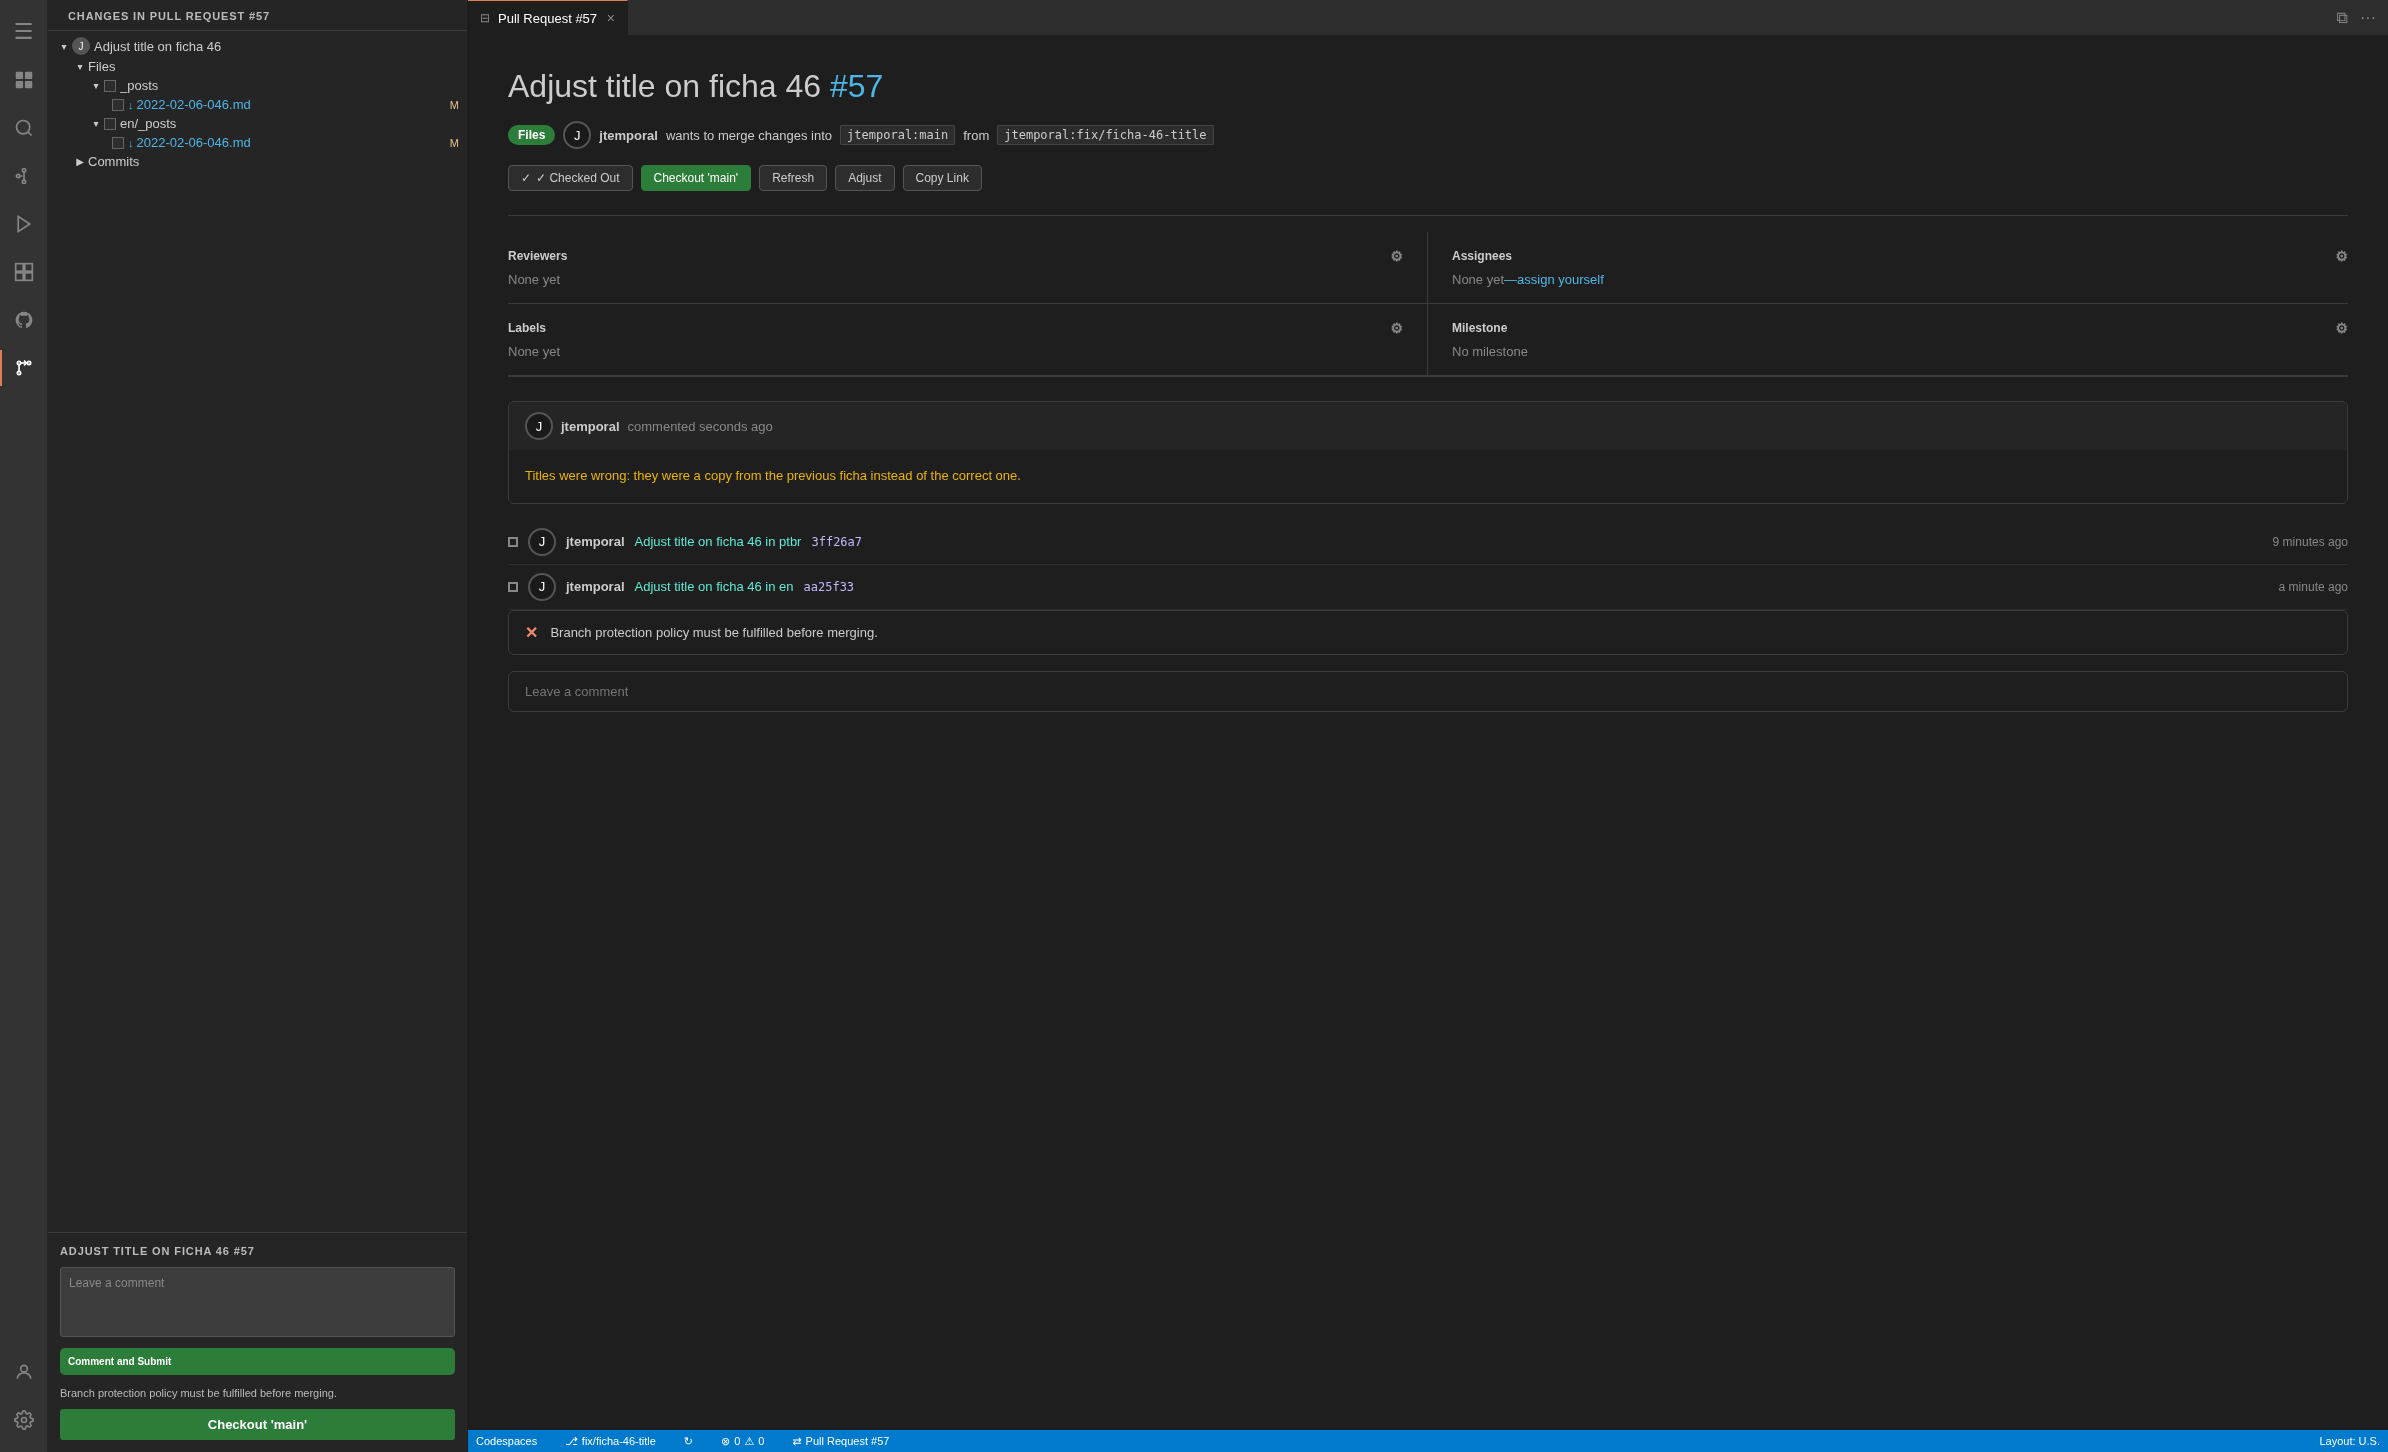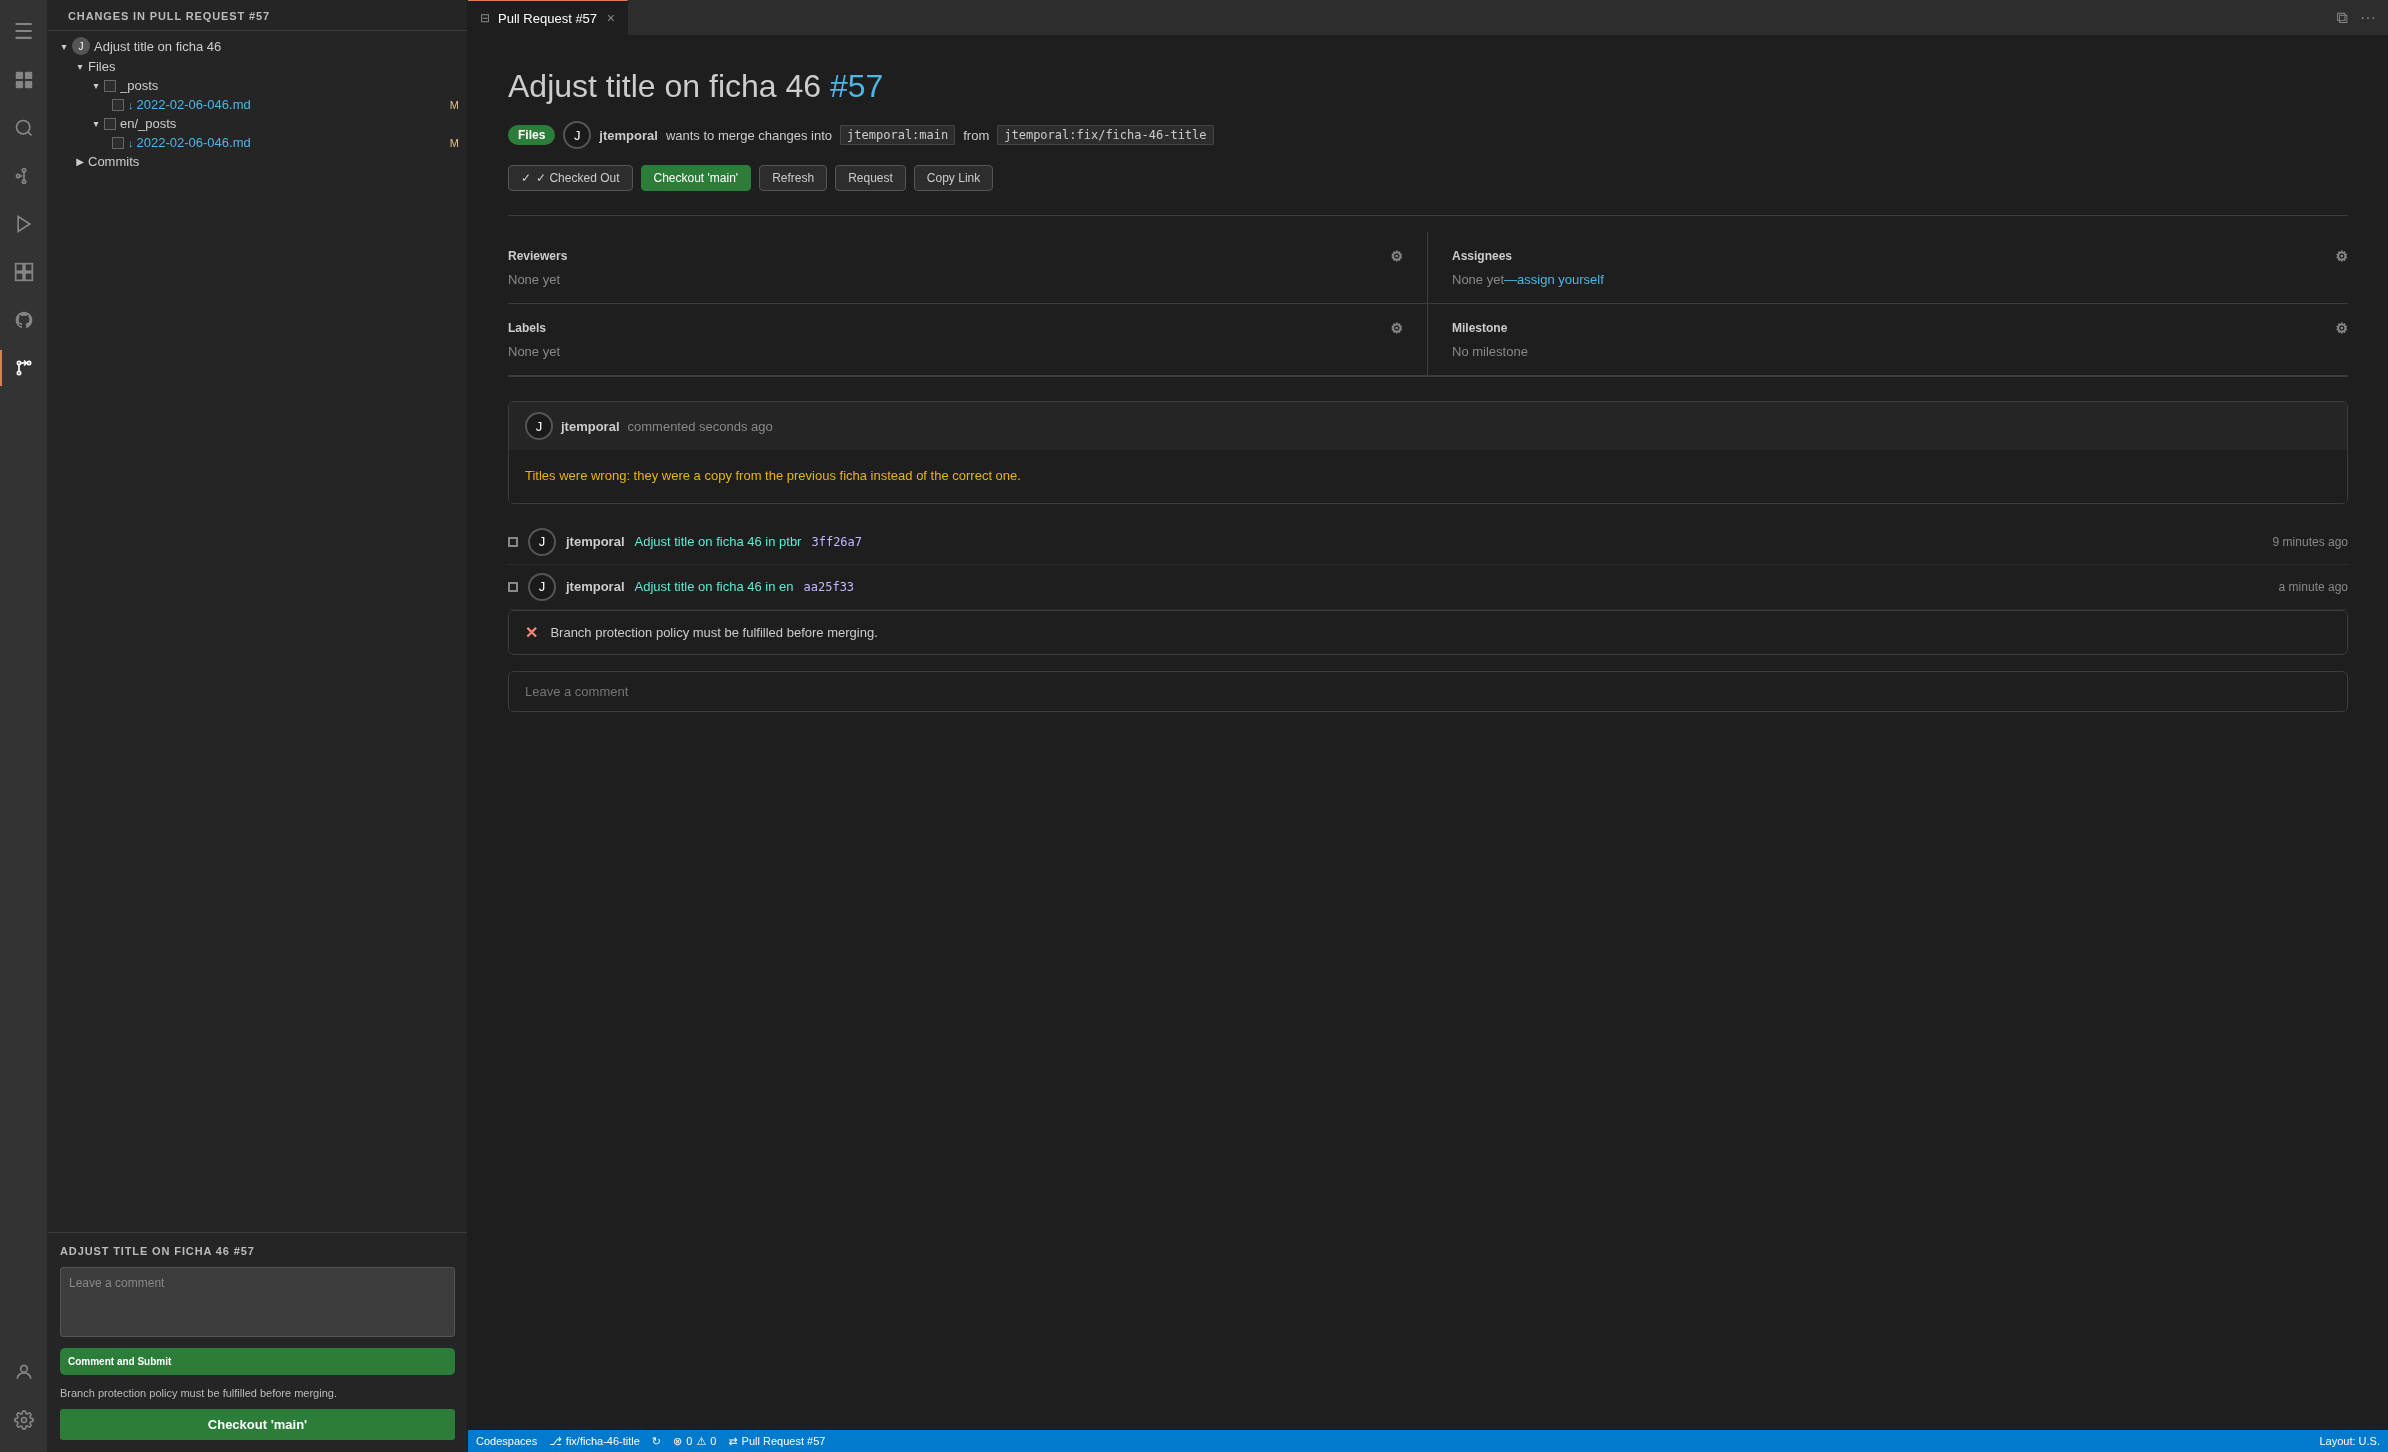--- a/index.html
+++ b/index.html
@@ -409,21 +409,21 @@
     
     .status-bar {
       height: 22px;
       background: #007acc;
       display: flex;
       align-items: center;
       padding: 0 8px;
       font-size: 11px;
       color: #ffffff;
       flex-shrink: 0;
-      gap: 12px;
+      gap: 28px;
     }
     .status-item { display: flex; align-items: center; gap: 4px; }
     .status-right { margin-left: auto; display: flex; gap: 12px; }
 
     .checkbox {
       width: 12px;
       height: 12px;
       border: 1px solid #666;
       display: inline-block;
       margin-right: 4px;
@@ -589,21 +589,21 @@
       <span class="code-ref">jtemporal:fix/ficha-46-title</span>
     </div>
 
     <div class="pr-actions">
       <button class="checked-out-btn">
         <span>✓</span>
         <span>✓ Checked Out</span>
       </button>
       <button class="pr-action-btn checkout">Checkout 'main'</button>
       <button class="pr-action-btn">Refresh</button>
-      <button class="pr-action-btn">Request</button>
+      <button class="pr-action-btn">Adjust</button>
       <button class="pr-action-btn">Copy Link</button>
     </div>
 
     <hr class="divider">
 
     <div class="meta-grid">
       <div class="meta-section">
         <div class="meta-title">
           <span>Reviewers</span>
           <span class="gear-icon">⚙</span>

